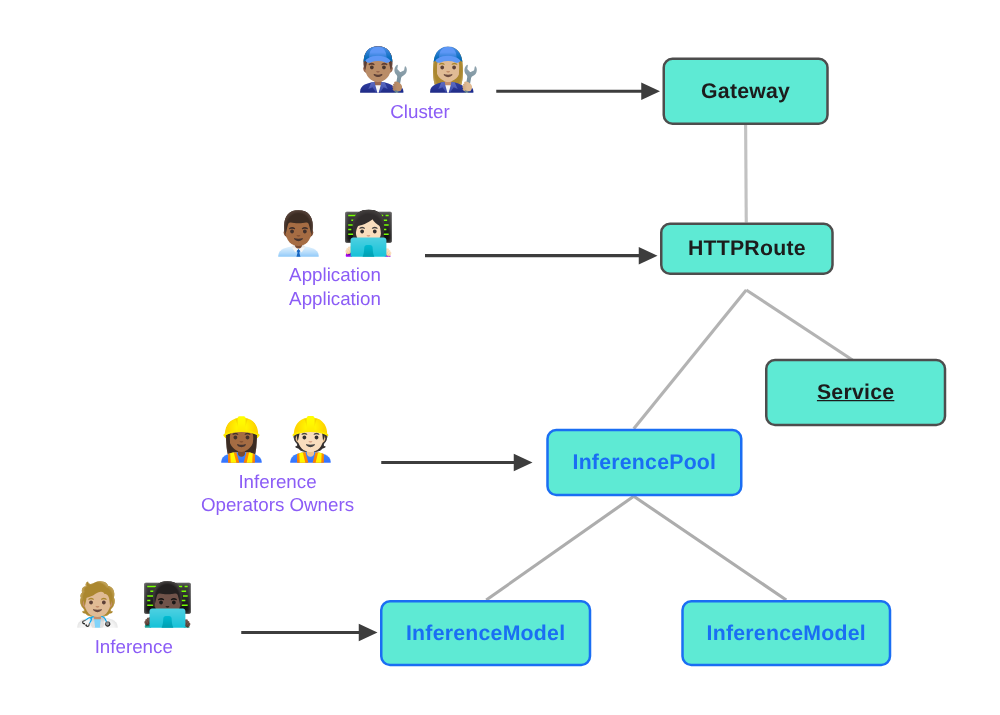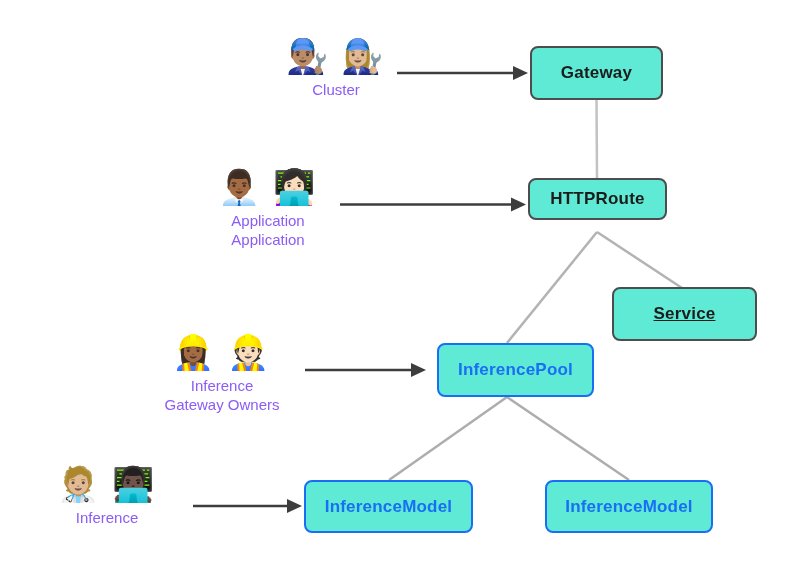--- a/index.html
+++ b/index.html
@@ -116,21 +116,21 @@
     <div class="label">
       <span>Application</span>
       <span>Application</span>
     </div>
   </div>
 
   <div class="actor" style="left:137px; top:330px;">
     <div class="emoji">👷🏾‍♀️ 👷🏻</div>
     <div class="label">
       <span>Inference</span>
-      <span>Gateway Owners</span>
+      <span>Operators Owners</span>
     </div>
   </div>
 
   <div class="actor" style="left:22px; top:462px;">
     <div class="emoji">🧑🏼‍⚕️ 👨🏿‍💻</div>
     <div class="label">
       <span>Inference</span>
     </div>
   </div>
 

